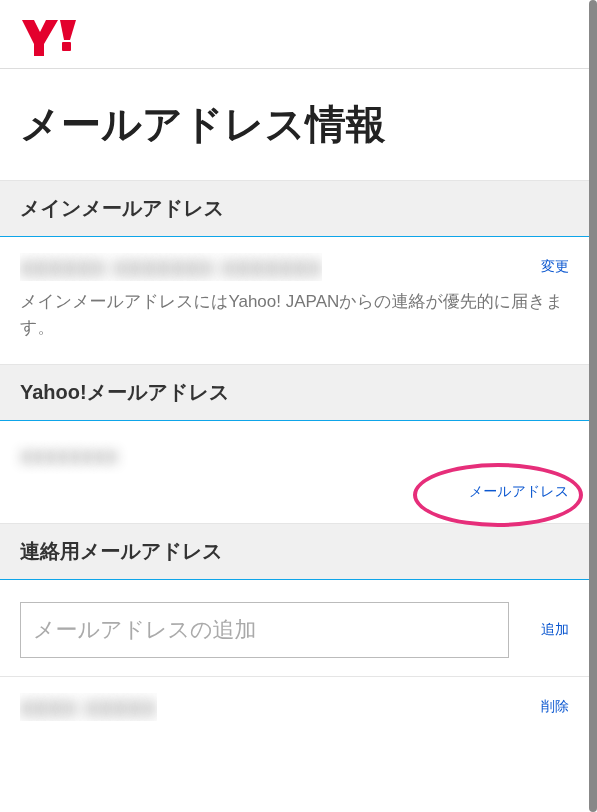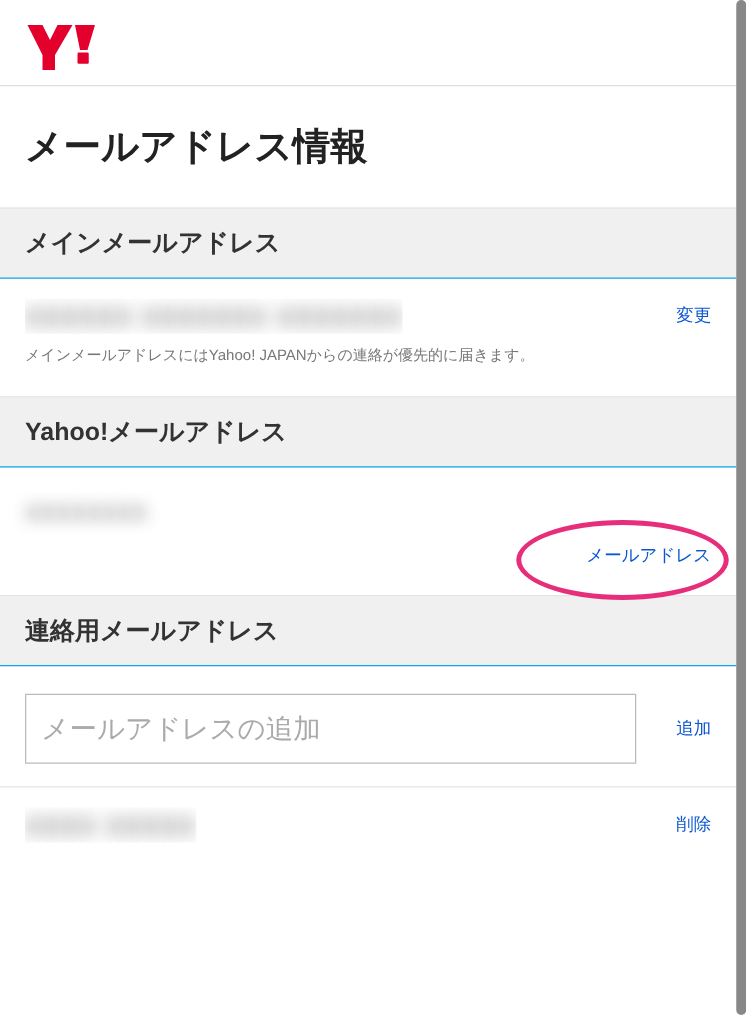--- a/index.html
+++ b/index.html
@@ -24,21 +24,21 @@
   }
   .container {
     padding-right: 8px;
   }
   .logo {
     padding: 18px 20px 10px 20px;
     border-bottom: 1px solid #ddd;
   }
   .logo svg { display: block; }
   .page-title {
-    font-size: 30px;
+    font-size: 40px;
     font-weight: 700;
     padding: 28px 20px 28px 20px;
     color: #222;
   }
   .section-header {
     background: #f0f0f0;
     padding: 14px 20px;
     font-size: 20px;
     font-weight: 700;
     color: #333;
@@ -70,21 +70,21 @@
     white-space: nowrap;
     cursor: pointer;
   }
   .link-right {
     display: flex;
     justify-content: flex-end;
     padding: 6px 20px 22px 20px;
     position: relative;
   }
   .hint {
-    font-size: 12px;
+    font-size: 17px;
     color: #777;
     padding: 4px 20px 24px 20px;
     line-height: 1.5;
   }
   .yahoo-row {
     padding: 22px 20px 8px 20px;
     display: flex;
     align-items: flex-start;
     gap: 41px;
   }

